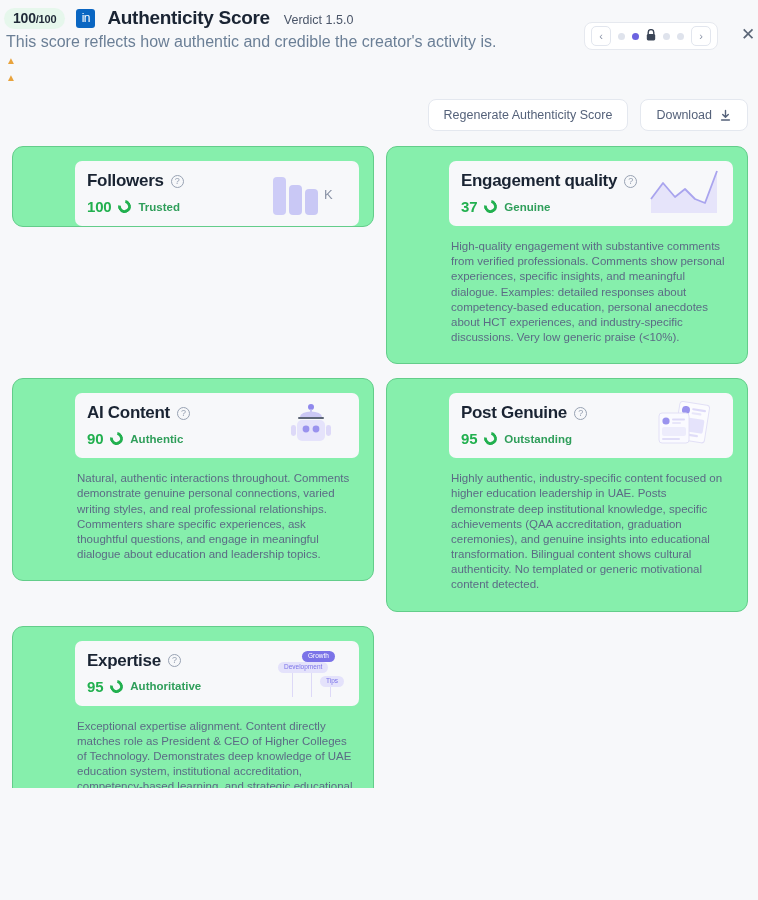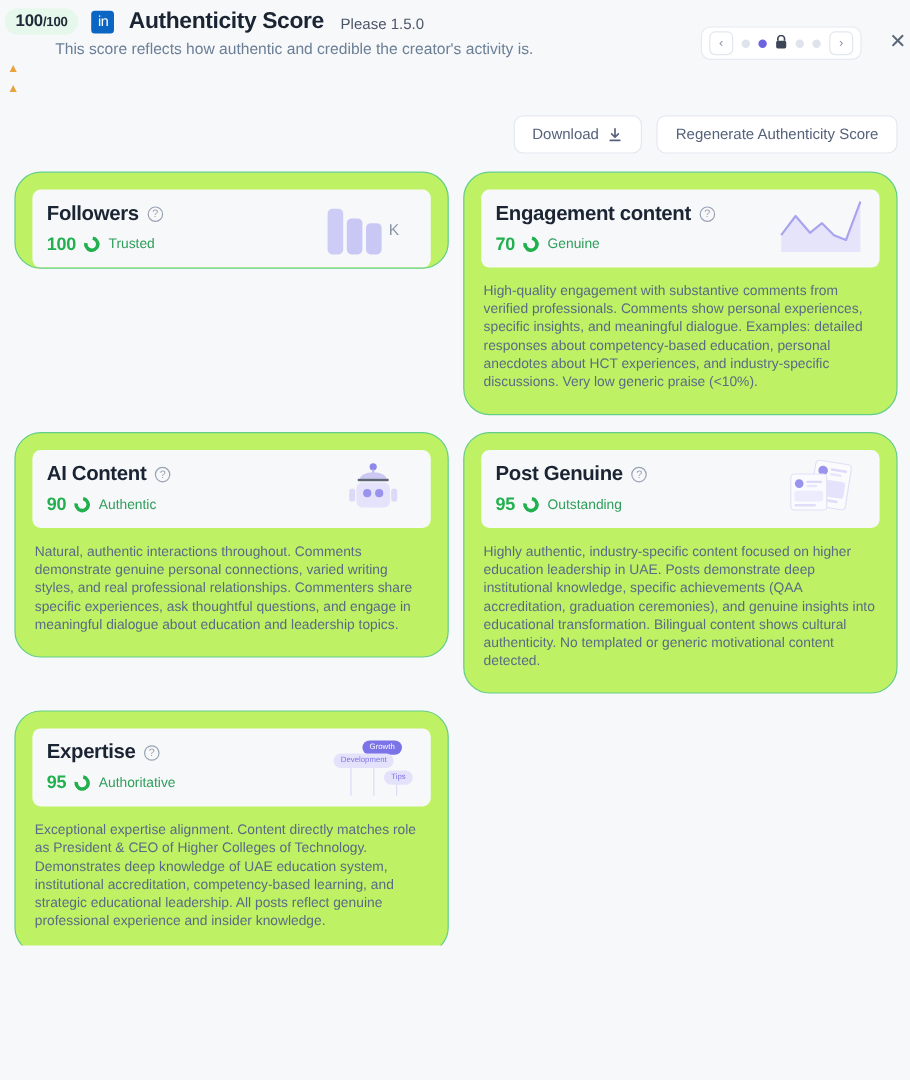--- a/index.html
+++ b/index.html
@@ -63,25 +63,24 @@
     letter-spacing: -0.3px;
     margin-left: 3px;
   }
   .app-version {
     font-size: 12.5px;
     color: #4a5568;
     margin-left: 5px;
     margin-top: 3px;
   }
   .subtitle {
-    font-size: 13px;
+    font-size: 16px;
     color: #6b7f96;
     margin-top: 3px;
     padding-left: 2px;
-    margin-left: 40px;
   }
   .warn-line {
     display: flex;
     align-items: flex-start;
     gap: 5px;
     font-size: 11.5px;
     color: #6b7f96;
     margin-top: 2px;
     padding-left: 2px;
   }
@@ -145,25 +144,26 @@
   }
 
   
   .grid {
     display: grid;
     grid-template-columns: 362px 362px;
     gap: 14px 12px;
     padding: 15px 10px 0 12px;
   }
   .card {
-    background: #bef264;
+    background: #86efac;
     border: 1px solid #63cd8a;
-    border-radius: 22px;
+    border-radius: 11px;
     overflow: hidden;
     align-self: start;
+    padding-left: 48px;
   }
   .card-head {
     background: #f7f8fa;
     margin: 14px 14px 0;
     border-radius: 7px;
     padding: 10px 12px 11px;
     position: relative;
     min-height: 64px;
   }
   .card-title {
@@ -199,21 +199,21 @@
   }
   .ring {
     width: 13px; height: 13px;
     border: 3px solid #22b04f;
     border-radius: 50%;
     border-top-color: transparent;
     transform: rotate(-35deg);
   }
   .score-label {
     font-size: 11.5px;
-    font-weight: 400;
+    font-weight: 700;
     color: #2f9e5a;
   }
   .card-art {
     position: absolute;
     right: 10px;
     top: 8px;
     width: 76px;
     height: 52px;
   }
   .card-body {
@@ -286,21 +286,21 @@
 
 <div class="page">
 
   <div class="header">
     <div class="title-row">
       <div class="score-pill">
         <span>100</span><span class="den">/100</span>
       </div>
       <div class="li-logo">in</div>
       <div class="app-title">Authenticity Score</div>
-      <div class="app-version">Please 1.5.0</div>
+      <div class="app-version">Verdict 1.5.0</div>
     </div>
     <div class="subtitle">This score reflects how authentic and credible the creator's activity is.</div>
     <div class="warn-line">
       <span class="warn-ico">▲</span>
     </div>
     <div class="warn-line">
       <span class="warn-ico">▲</span>
     </div>
 
     <div class="pager">
@@ -315,28 +315,28 @@
       </div>
       <div class="dot"></div>
       <div class="dot"></div>
       <div class="pg-btn">›</div>
     </div>
     <div class="close-x">✕</div>
   </div>
 
   <div class="actions">
     <div class="btn">
+      <span>Regenerate Authenticity Score</span>
+    </div>
+    <div class="btn">
       <span>Download</span>
       <svg width="13" height="13" viewBox="0 0 14 14">
         <path d="M7 1.5v7M4 6l3 3 3-3" fill="none" stroke="#55627a" stroke-width="1.5" stroke-linecap="round" stroke-linejoin="round"></path>
         <rect x="2" y="11" width="10" height="1.7" rx="0.8" fill="#55627a"></rect>
       </svg>
-    </div>
-    <div class="btn">
-      <span>Regenerate Authenticity Score</span>
     </div>
   </div>
 
   <div class="grid">
 
     <div class="card">
       <div class="card-head">
         <div class="card-title">
           <span>Followers</span>
           <span class="q-ico">?</span>
@@ -353,25 +353,25 @@
             <div class="bar" style="height:26px;"></div>
             <span class="k">K</span>
           </div>
         </div>
       </div>
     </div>
 
     <div class="card">
       <div class="card-head">
         <div class="card-title">
-          <span>Engagement content</span>
+          <span>Engagement quality</span>
           <span class="q-ico">?</span>
         </div>
         <div class="card-score">
-          <span class="score-num">70</span>
+          <span class="score-num">37</span>
           <span class="ring"></span>
           <span class="score-label">Genuine</span>
         </div>
         <div class="card-art">
           <svg width="76" height="50" viewBox="0 0 76 50">
             <path d="M4 44 L4 30 L16 14 L28 28 L38 20 L48 30 L58 34 L70 2 L70 44 Z" fill="#e6e4fa"></path>
             <path d="M4 30 L16 14 L28 28 L38 20 L48 30 L58 34 L70 2" fill="none" stroke="#a9a4ee" stroke-width="1.8" stroke-linejoin="round"></path>
           </svg>
         </div>
       </div>

